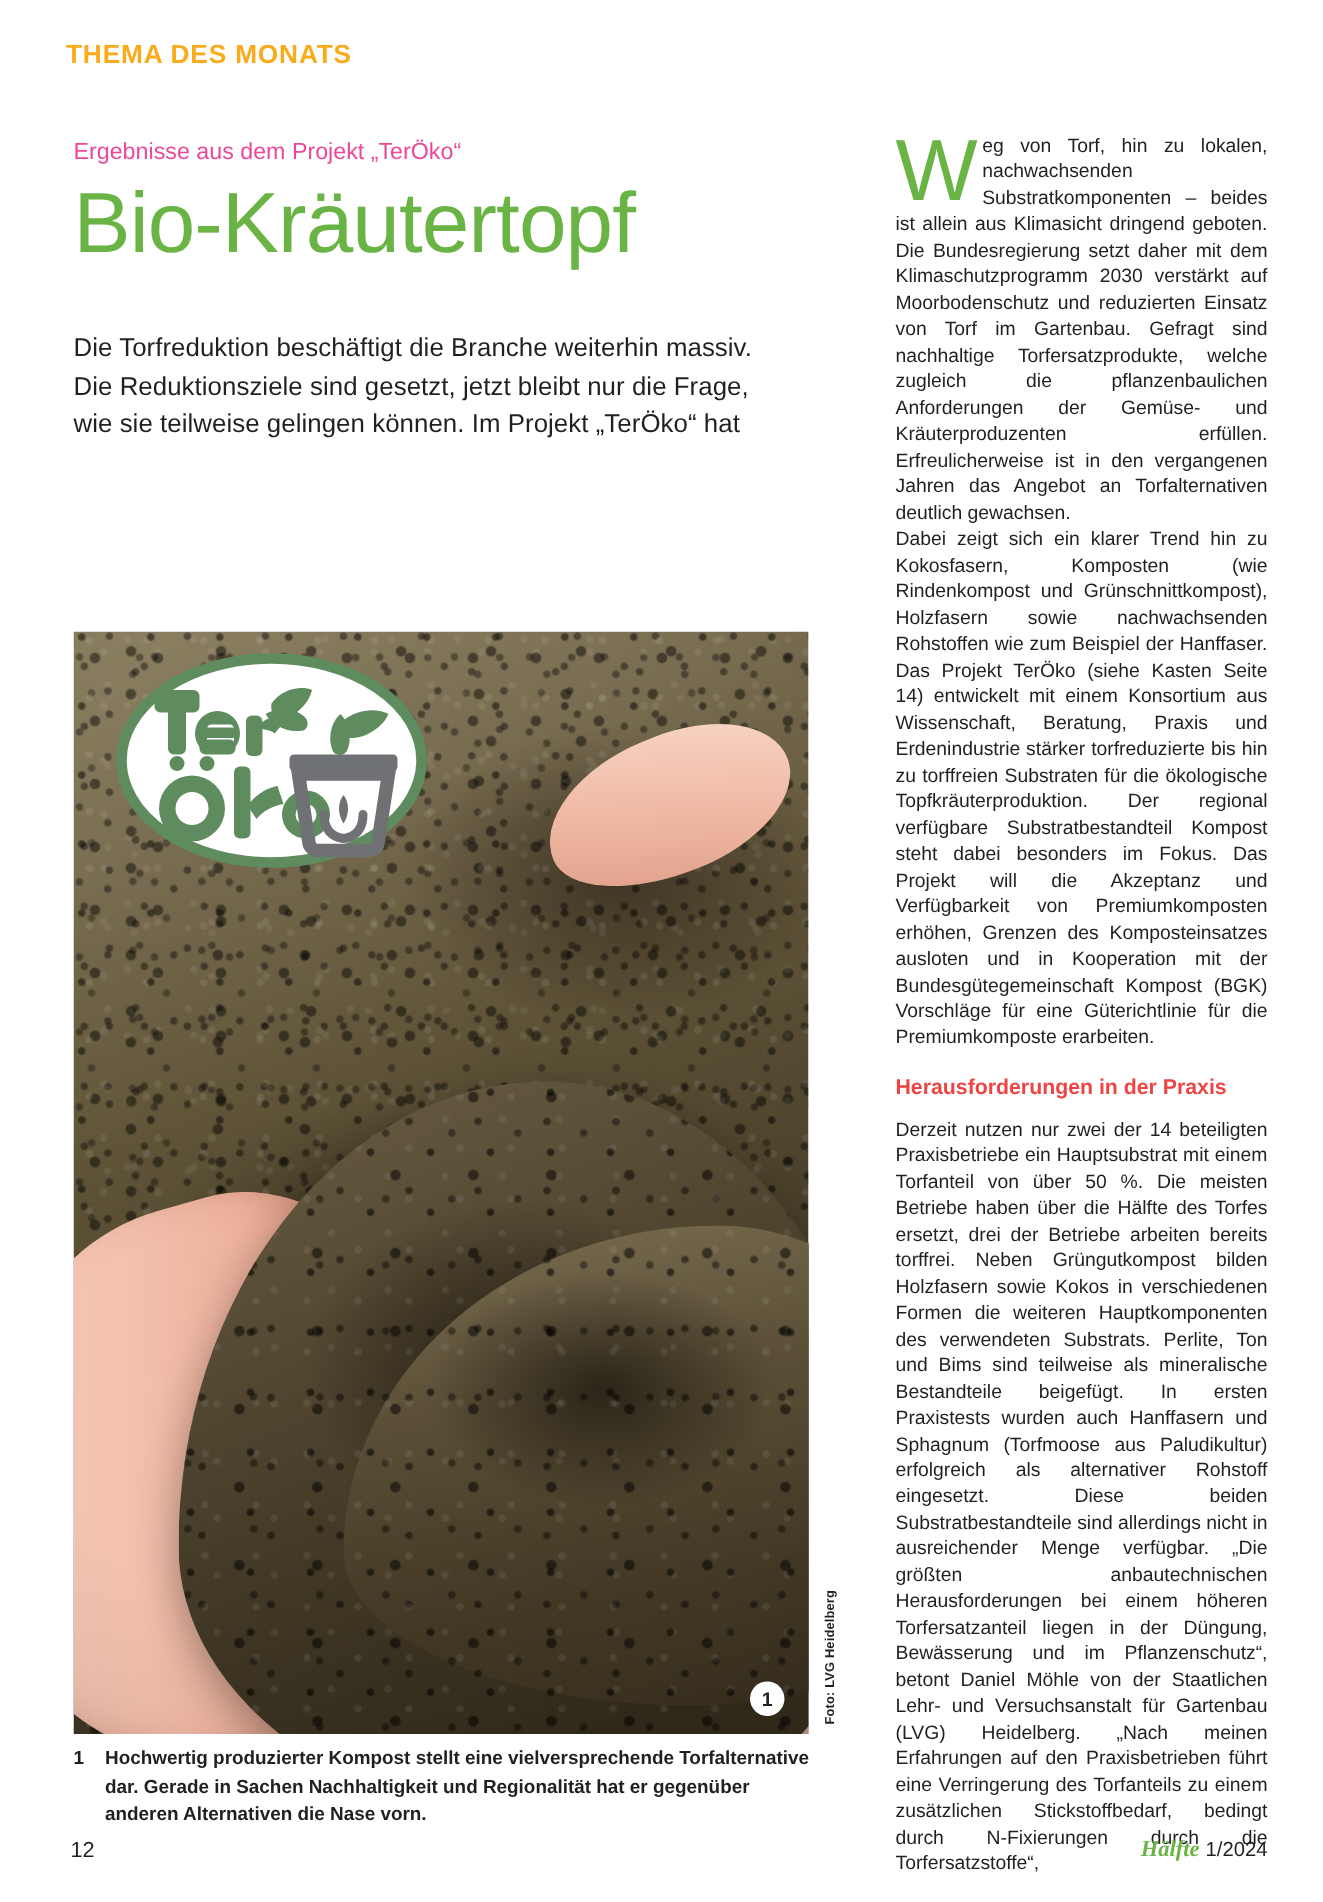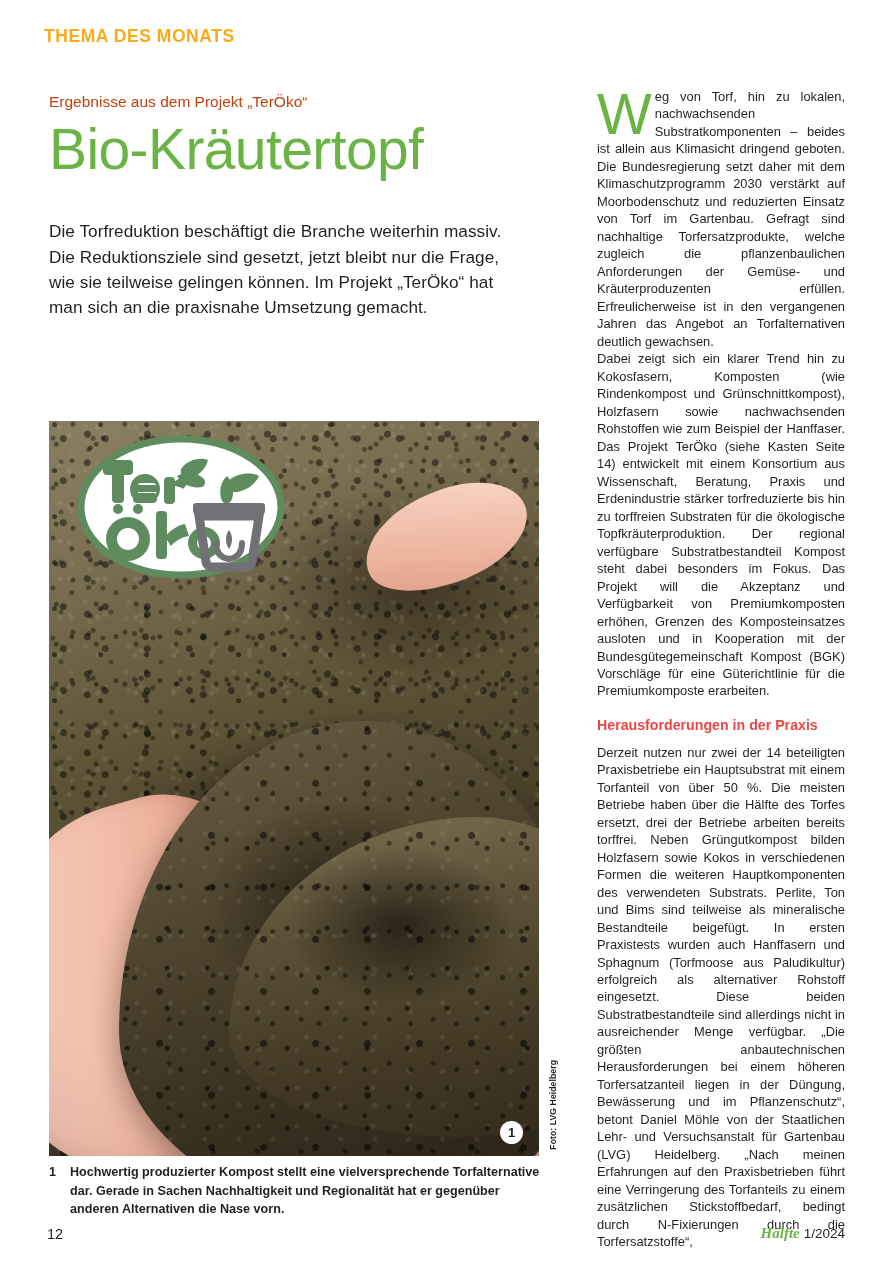--- a/index.html
+++ b/index.html
@@ -38,21 +38,21 @@
   
   .left-col {
     position: absolute;
     left: 49px;
     top: 92px;
     width: 490px;
   }
 
   .overline {
     font-size: 15.5px;
-    color: #c2410c;
+    color: #ec4899;
     line-height: 1.3;
     margin: 0 0 8px 0;
     font-weight: normal;
   }
 
   .headline {
     font-size: 57px;
     line-height: 1.04;
     color: #6ab446;
     font-weight: normal;
@@ -353,21 +353,20 @@
 
   <div class="left-col">
     <p class="overline">Ergebnisse aus dem Projekt „TerÖko“</p>
     <h1 class="headline">
       <span class="hl-line">Bio-Kräutertopf</span>
     </h1>
     <div class="standfirst">
       <span class="sf-line">Die Torfreduktion beschäftigt die Branche weiterhin massiv.</span>
       <span class="sf-line">Die Reduktionsziele sind gesetzt, jetzt bleibt nur die Frage,</span>
       <span class="sf-line">wie sie teilweise gelingen können. Im Projekt „TerÖko“ hat</span>
-      <span class="sf-line">man sich an die praxisnahe Umsetzung gemacht.</span>
     </div>
   </div>
 
   <div class="photo-wrap">
     <div class="photo">
       <div class="photo-grain"></div>
       <div class="hand-left"></div>
       <div class="hand-right"></div>
       <div class="finger-a"></div>
       <div class="finger-b"></div>

